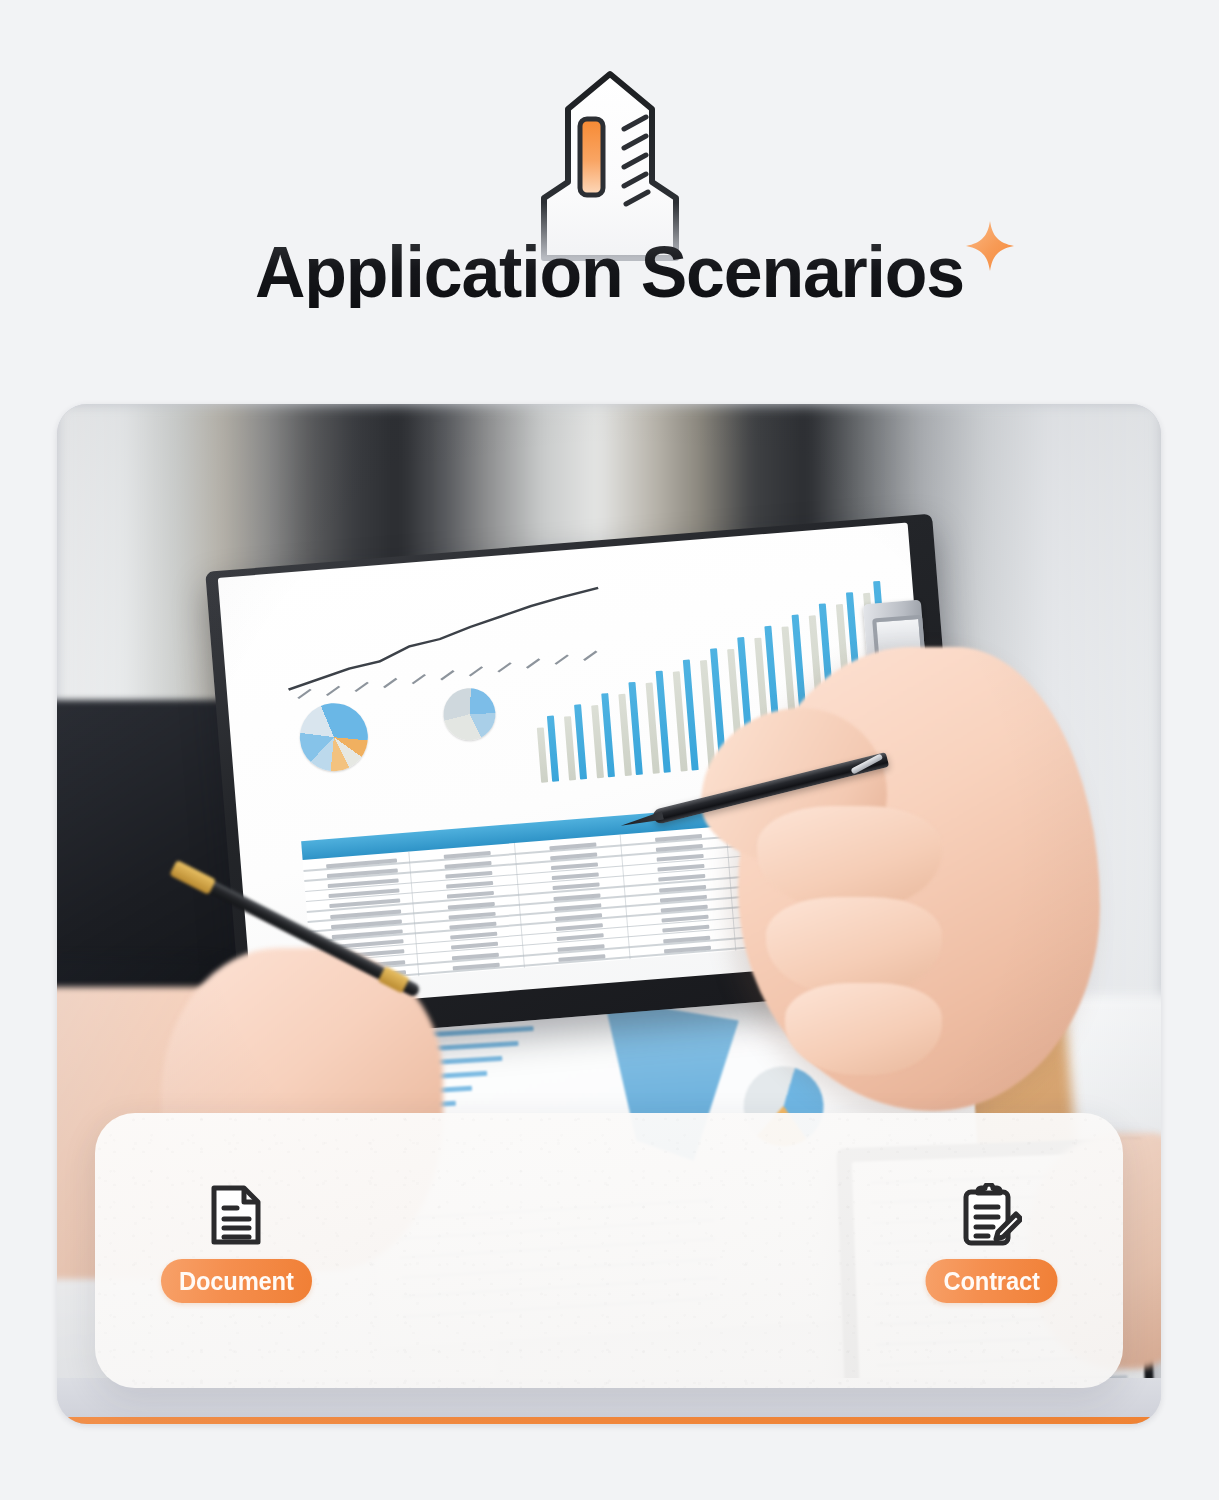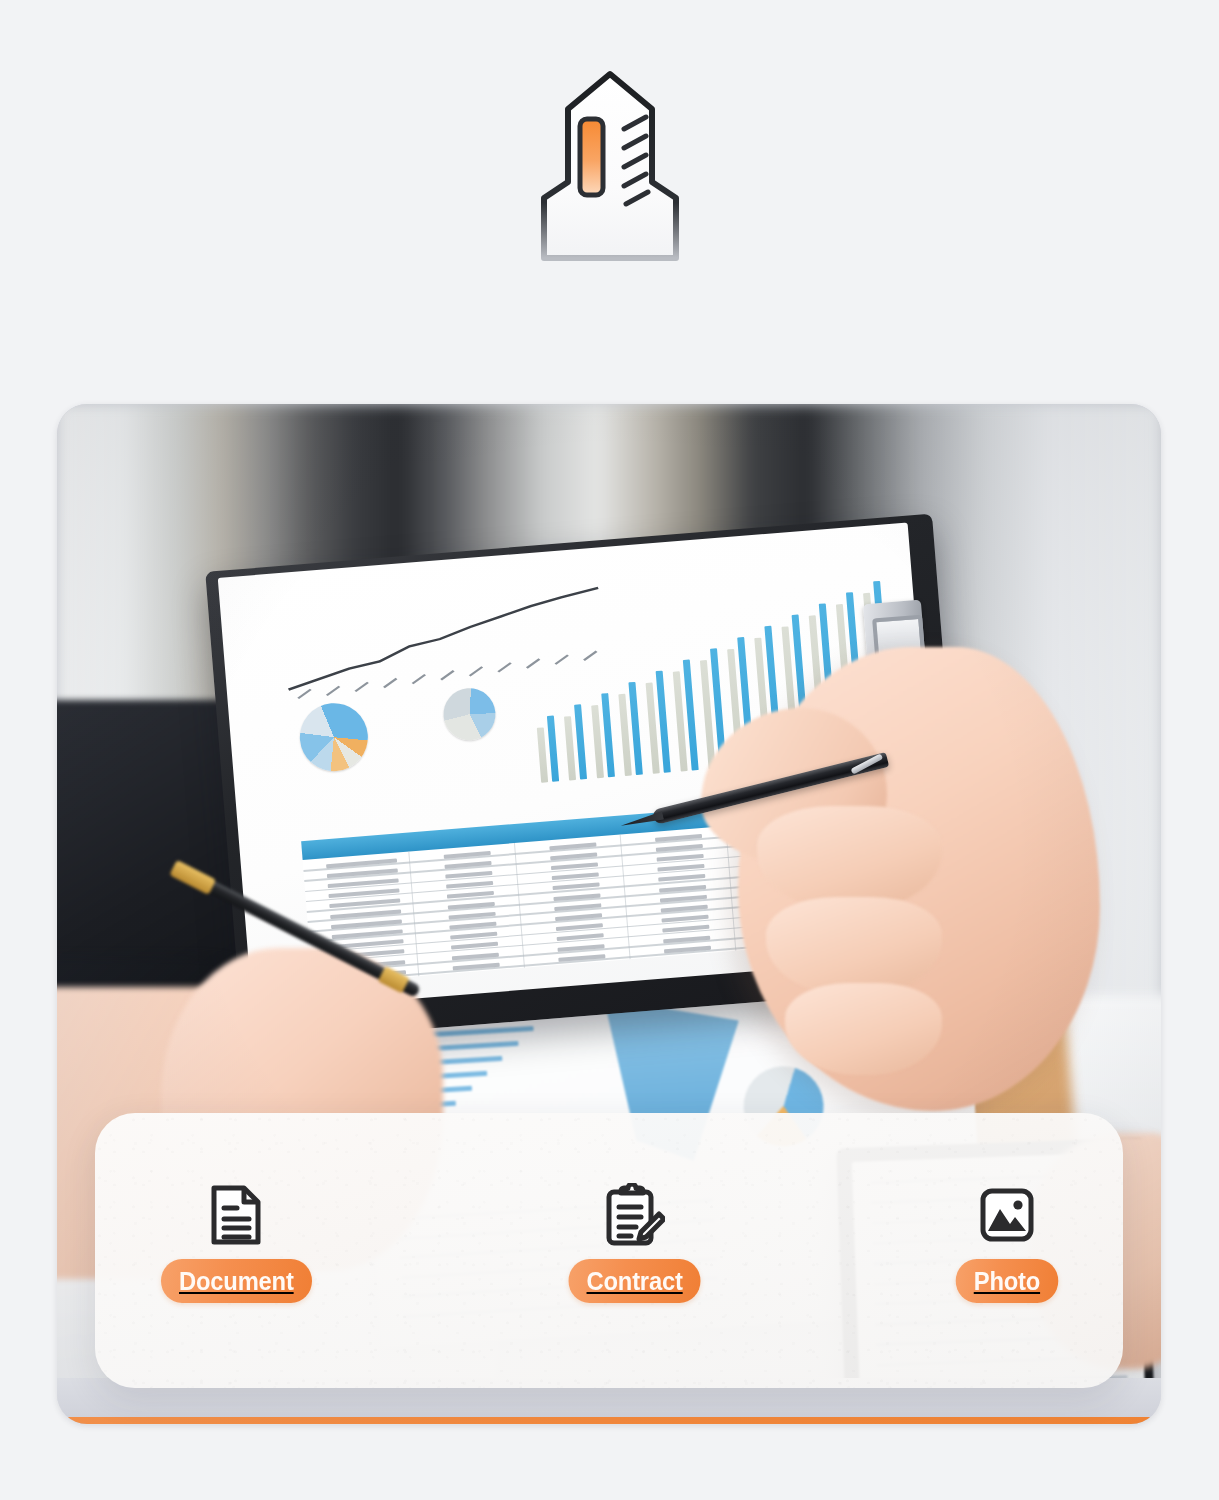--- a/index.html
+++ b/index.html
@@ -546,21 +546,20 @@
     justify-content: space-between;
     padding: 0 62px 14px 62px;
   }
 
   .item {
     display: flex;
     flex-direction: column;
     align-items: center;
     justify-content: flex-start;
     gap: 13px;
-    text-decoration: underline;
   }
 
   .item-icon {
     width: 62px;
     height: 62px;
     display: flex;
     align-items: center;
     justify-content: center;
   }
   .item-icon svg { display: block; }
@@ -619,20 +618,37 @@
         <g stroke="#2c2f34" stroke-width="5" stroke-linecap="round">
           <line x1="124" y1="67" x2="146" y2="55"></line>
           <line x1="124" y1="86" x2="146" y2="74"></line>
           <line x1="124" y1="105" x2="146" y2="93"></line>
           <line x1="124" y1="124" x2="146" y2="112"></line>
           <line x1="126" y1="142" x2="148" y2="130"></line>
         </g>
       </svg>
     </div>
 
+    <div class="title-row">
+      <div class="title-inner">
+        <div class="page-title">Application Scenarios</div>
+        <div class="sparkle">
+          <svg viewBox="0 0 50 52" width="50" height="52">
+            <defs>
+              <linearGradient id="gSpark" x1="0" y1="0" x2="1" y2="1">
+                <stop offset="0%" stop-color="#fbbb88"></stop>
+                <stop offset="55%" stop-color="#f79a55"></stop>
+                <stop offset="100%" stop-color="#f58a3d"></stop>
+              </linearGradient>
+            </defs>
+            <path d="M25 1 C27.4 16.5 33.5 22.8 49 26 C33.5 29.2 27.4 35.5 25 51 C22.6 35.5 16.5 29.2 1 26 C16.5 22.8 22.6 16.5 25 1 Z" fill="url(#gSpark)"></path>
+          </svg>
+        </div>
+      </div>
+    </div>
   </div>
 
   <div class="photo-card">
 
     <div class="photo">
       <div class="bg-office"></div>
       <div class="desk"></div>
       <div class="wood"></div>
       <div class="sleeve"></div>
       <div class="sleeve2"></div>
@@ -875,29 +891,19 @@
               <line x1="16" y1="34" x2="38" y2="34"></line>
               <line x1="16" y1="44" x2="33" y2="44"></line>
               <line x1="16" y1="53" x2="28" y2="53"></line>
             </g>
             <path d="M56 31 l5 5 -18 18 -7 2 2 -7 Z" fill="#ffffff" stroke="#2b2b2d" stroke-width="5" stroke-linejoin="round"></path>
           </svg>
         </span>
         <span class="pill">Contract</span>
       </div>
 
-      <div class="item">
-        <span class="item-icon">
-          <svg viewBox="0 0 60 58" width="60" height="58">
-            <rect x="6" y="5" width="48" height="48" rx="9" fill="#ffffff" stroke="#2b2b2d" stroke-width="5"></rect>
-            <circle cx="41" cy="19" r="4.6" fill="#2b2b2d"></circle>
-            <path d="M11 45 L23 23 L33 38 L38 31 L49 45 Z" fill="#2b2b2d"></path>
-          </svg>
-        </span>
-        <span class="pill">Photo</span>
-      </div>
 
 
 
     </div>
   </div>
 
 </div>
 
 </body></html>

